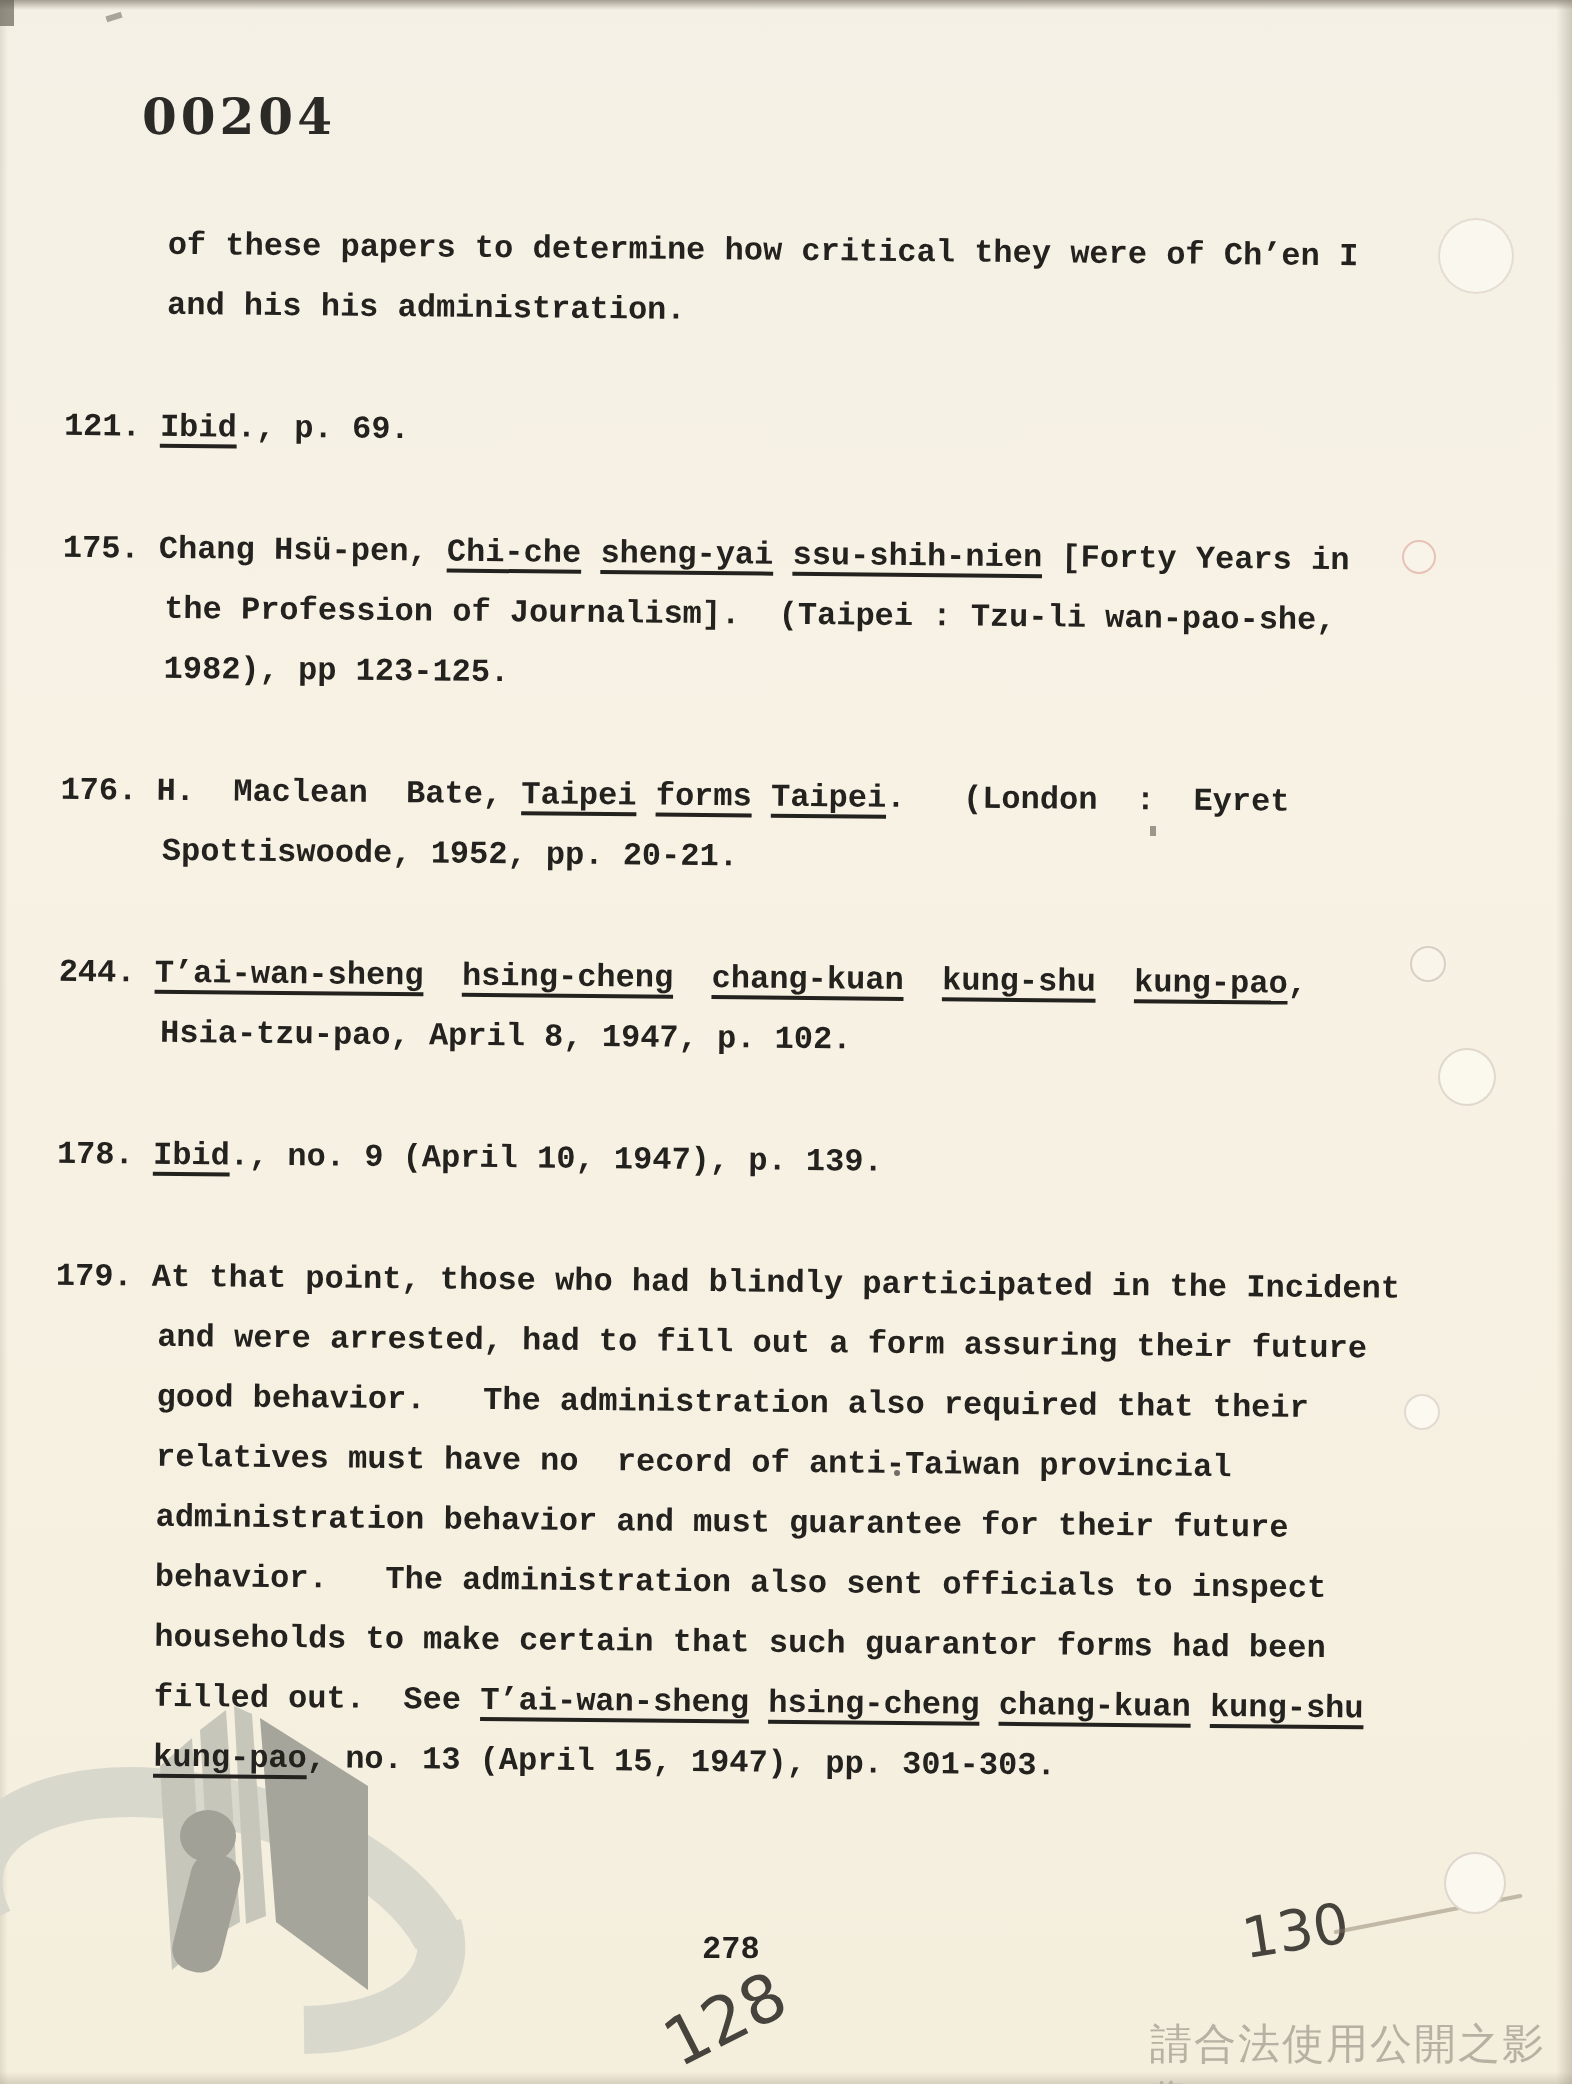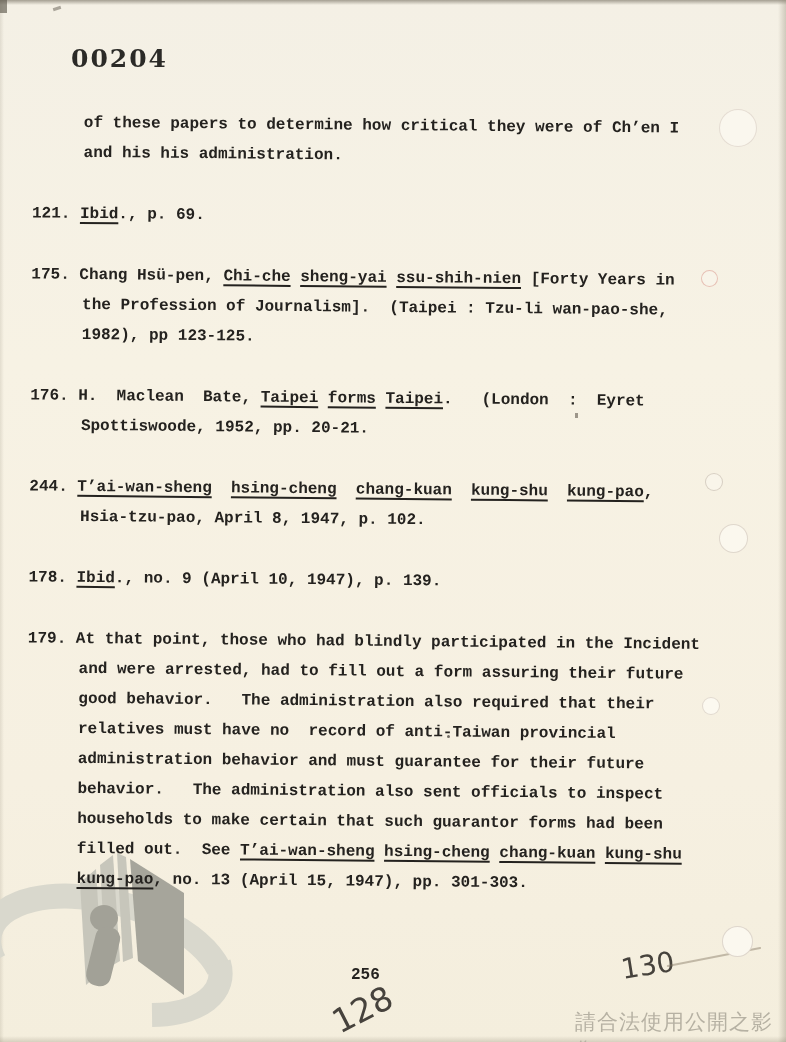--- a/index.html
+++ b/index.html
@@ -141,21 +141,21 @@
         <div class="line ind"><span>good behavior.   The administration also required that their</span></div>
         <div class="line ind"><span>relatives must have no  record of anti-Taiwan provincial</span></div>
         <div class="line ind"><span>administration behavior and must guarantee for their future</span></div>
         <div class="line ind"><span>behavior.   The administration also sent officials to inspect</span></div>
         <div class="line ind"><span>households to make certain that such guarantor forms had been</span></div>
         <div class="line ind"><span>filled out.  See </span><span class="u">T’ai-wan-sheng</span><span> </span><span class="u">hsing-cheng</span><span> </span><span class="u">chang-kuan</span><span> </span><span class="u">kung-shu</span></div>
         <div class="line ind"><span class="u">kung-pao</span><span>, no. 13 (April 15, 1947), pp. 301-303.</span></div>
       </div>
     </div>
 
-  <div class="folio">256</div>
+  <div class="folio">278</div>
 
   <div class="hand hand-128">128</div>
   <div class="hand hand-130">130</div>
   <div class="pen-line"></div>
 
   <div class="cjk-watermark">請合法使用公開之影像</div>
 
   <div class="hole hole-1"></div>
   <div class="hole hole-2"></div>
   <div class="hole hole-3"></div>

